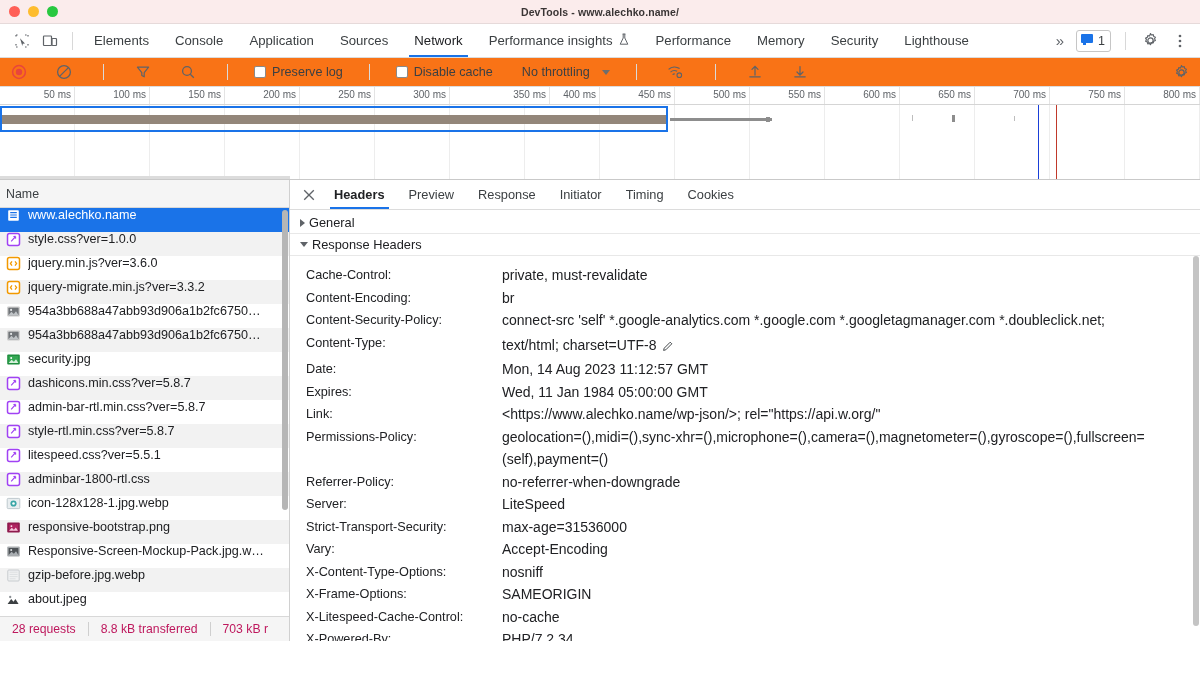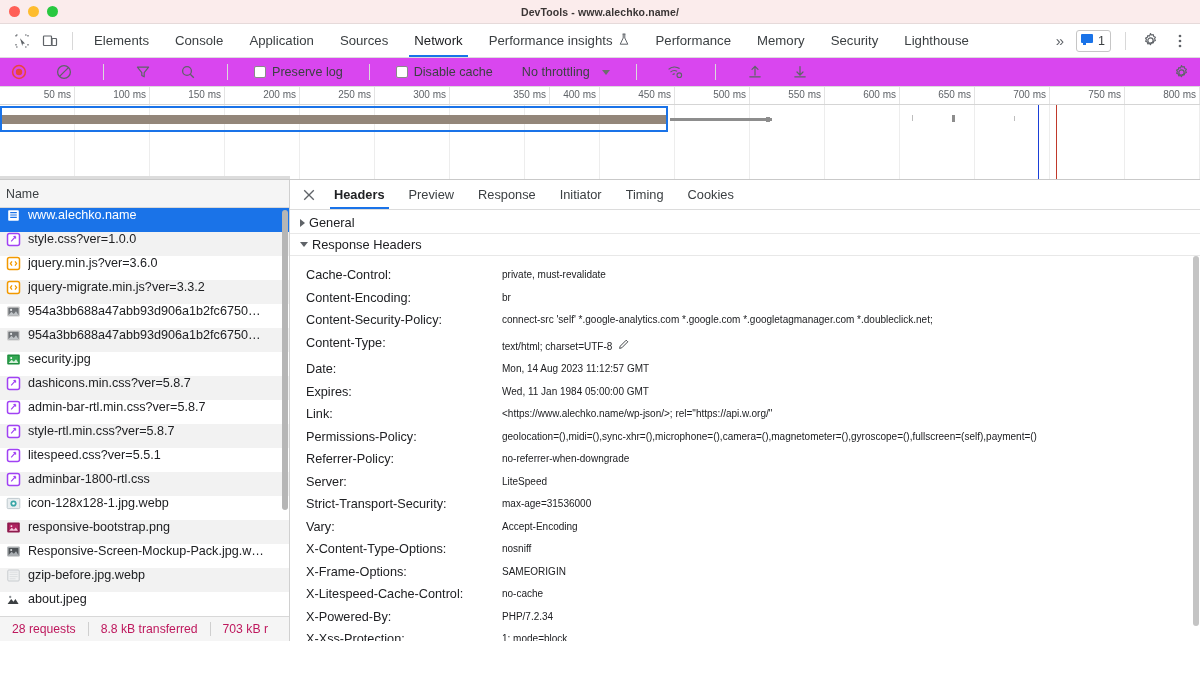--- a/index.html
+++ b/index.html
@@ -65,21 +65,21 @@
     display: flex; align-items: center; gap: 4px;
     border: 1px solid #c6c6c6; border-radius: 3px;
     padding: 1px 5px 1px 3px; margin: 0 4px;
     cursor: pointer; background: #fff;
   }
   .issues-badge .cnt { font-size: 12.5px; color: #3c4043; }
 
   
   .nettoolbar {
     height: 29px; display: flex; align-items: center;
-    background: #d946ef; border-bottom: 1px solid #dcdcdc;
+    background: #f97316; border-bottom: 1px solid #dcdcdc;
     padding: 0 6px; gap: 19px;
   }
   .tb-btn {
     width: 26px; height: 24px; display: flex; align-items: center;
     justify-content: center; cursor: pointer; color: #5f6368;
   }
   .tb-sep { width: 1px; height: 16px; background: #dadada; margin: 0 7px; }
   .chk-wrap {
     display: flex; align-items: center; gap: 6px;
     font-size: 12.6px; color: #3c4043; cursor: pointer; white-space: nowrap;
@@ -210,23 +210,23 @@
   .hdr-list { padding: 8px 0 0 0; }
   .hrow {
     display: flex; align-items: flex-start;
     padding: 0 0 0 16px; min-height: 22.5px;
   }
   .hname {
     width: 196px; flex: 0 0 196px;
     font-size: 12.7px; color: #202124; line-height: 22.5px;
   }
   .hval {
-    font-size: 10px; color: #202124; line-height: 22.5px;
+    font-size: 14px; color: #202124; line-height: 22.5px;
     word-break: break-word; padding-right: 16px;
-    display: flex; align-items: flex-end; gap: 6px;
+    display: flex; align-items: center; gap: 6px;
   }
   .pencil { display: inline-block; margin-top: 4px; flex: 0 0 auto; cursor: pointer; }
   .right-scroll {
     position: absolute; right: 0; top: 0; width: 8px;
   }
   .right-scroll .thumb {
     position: absolute; left: 1px; width: 6px; border-radius: 3px; background: #c4c4c4;
   }
 </style>
 </head>

